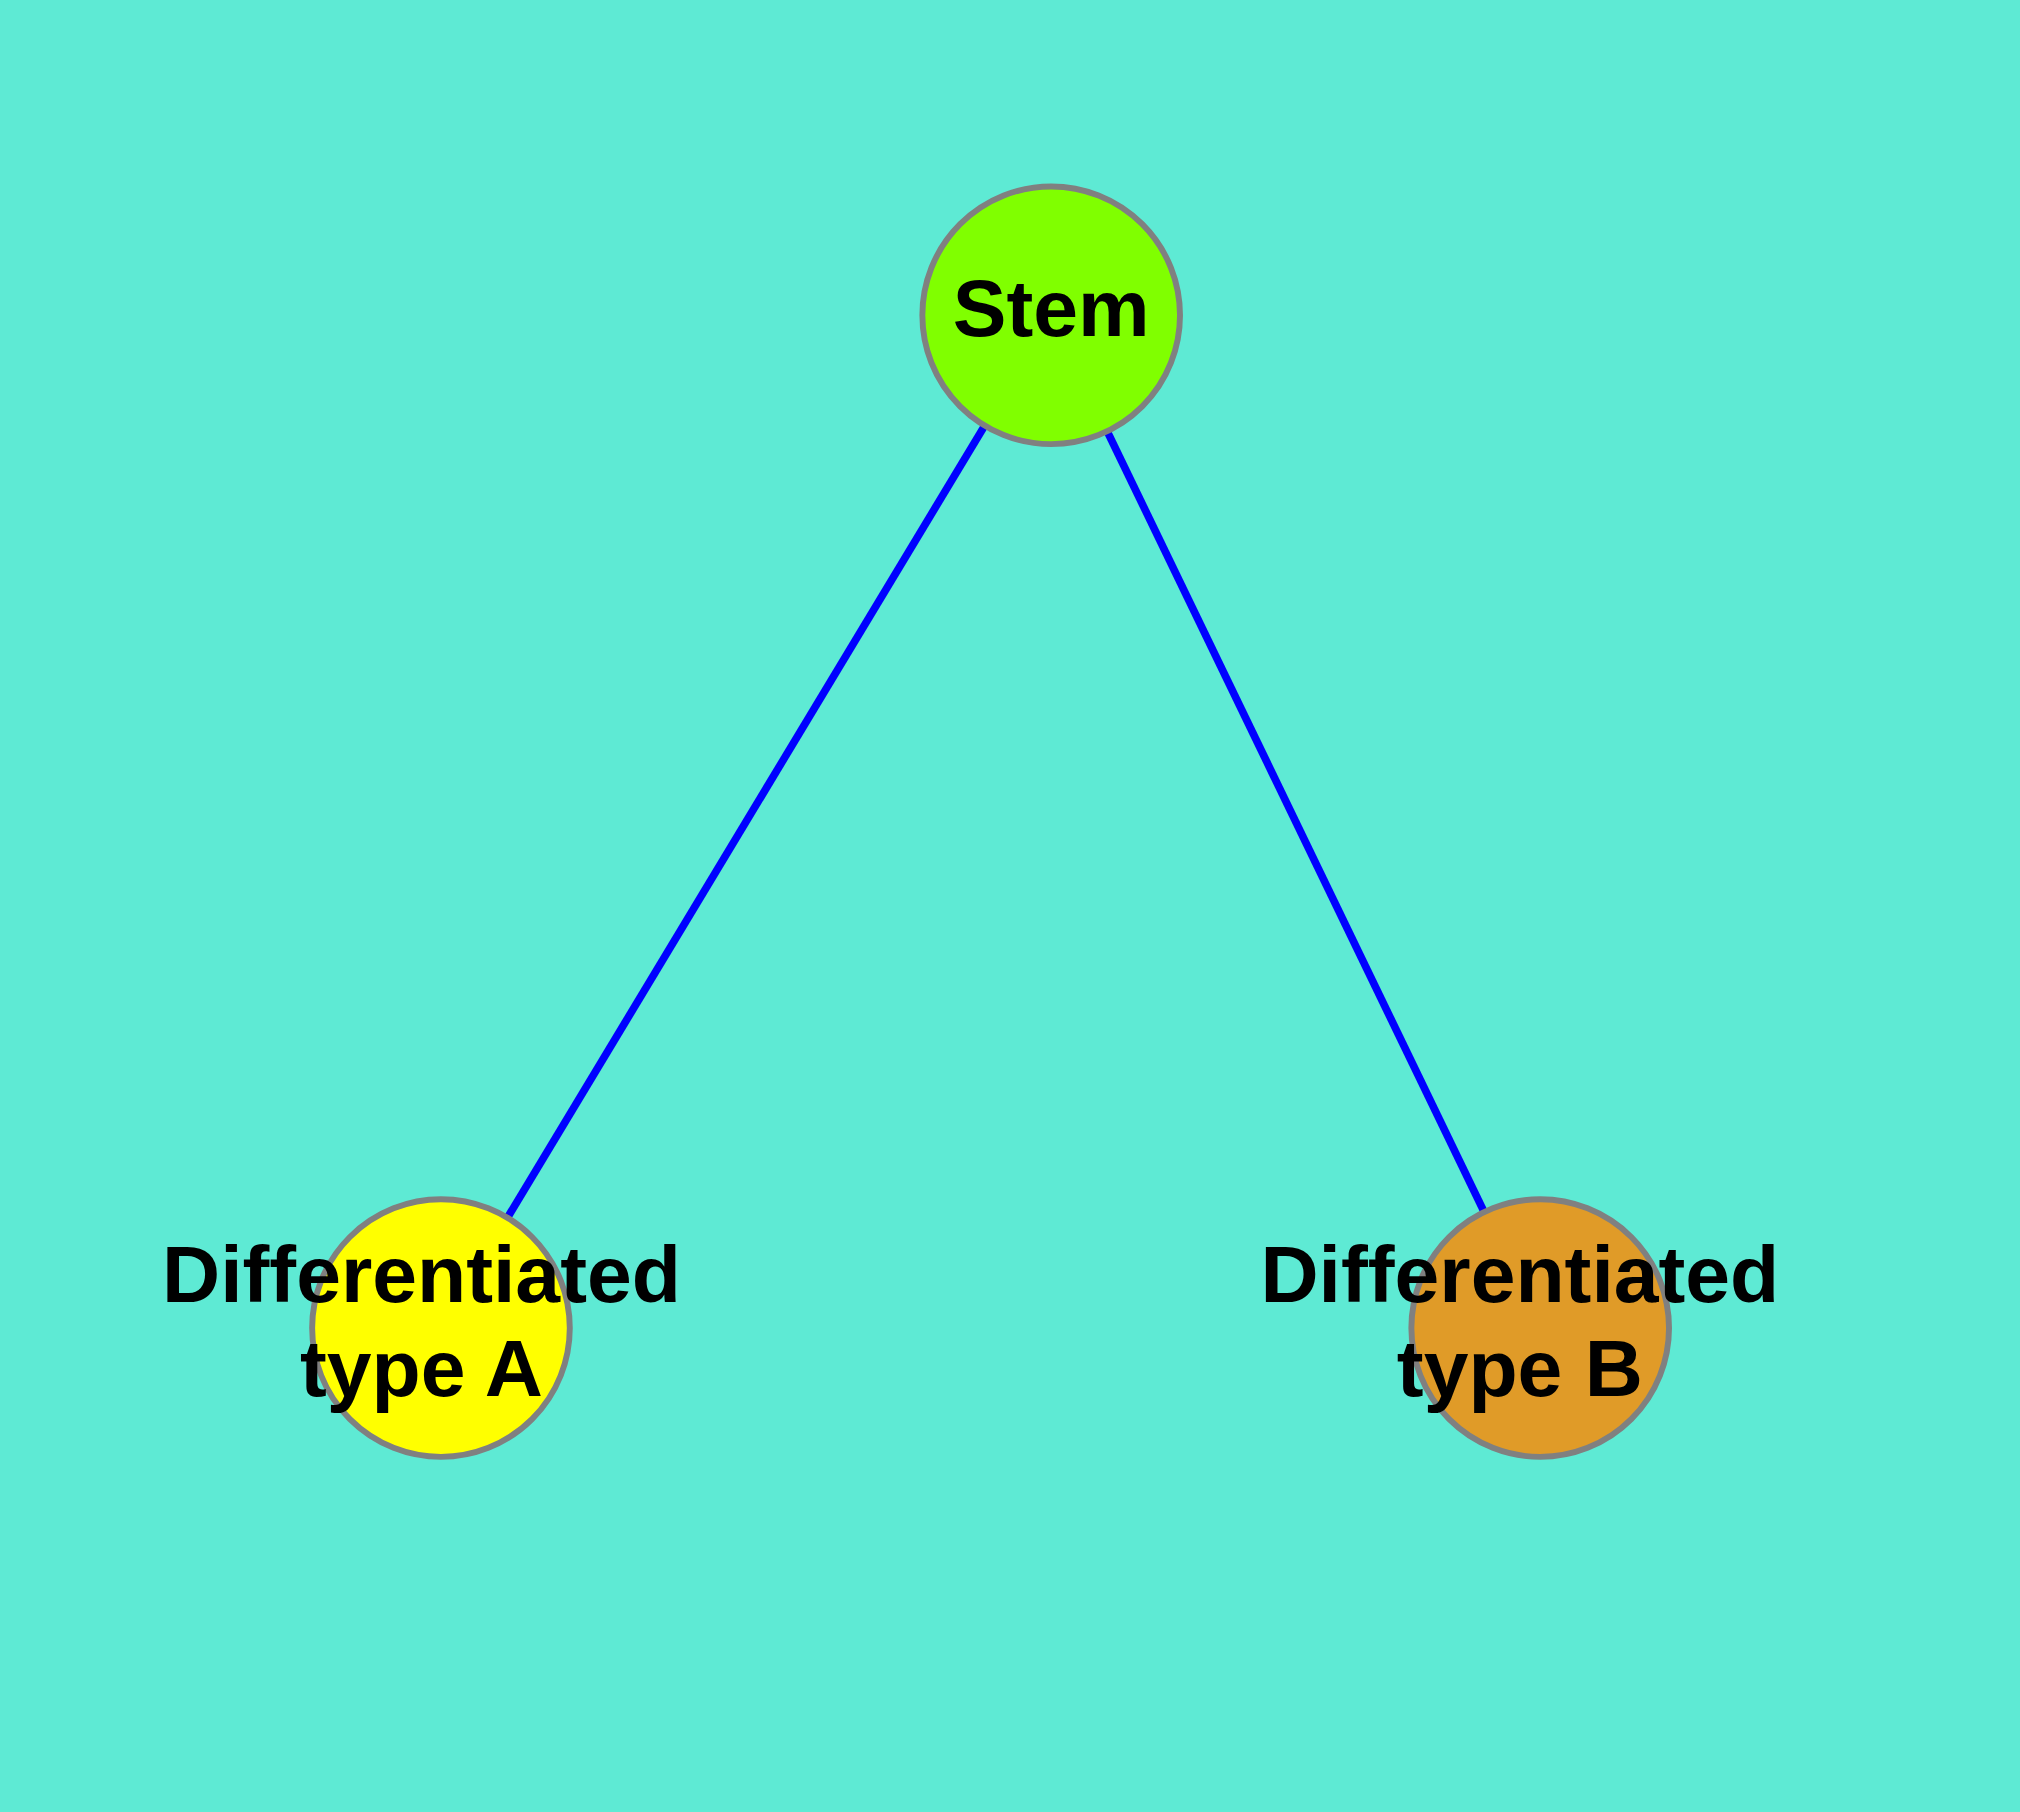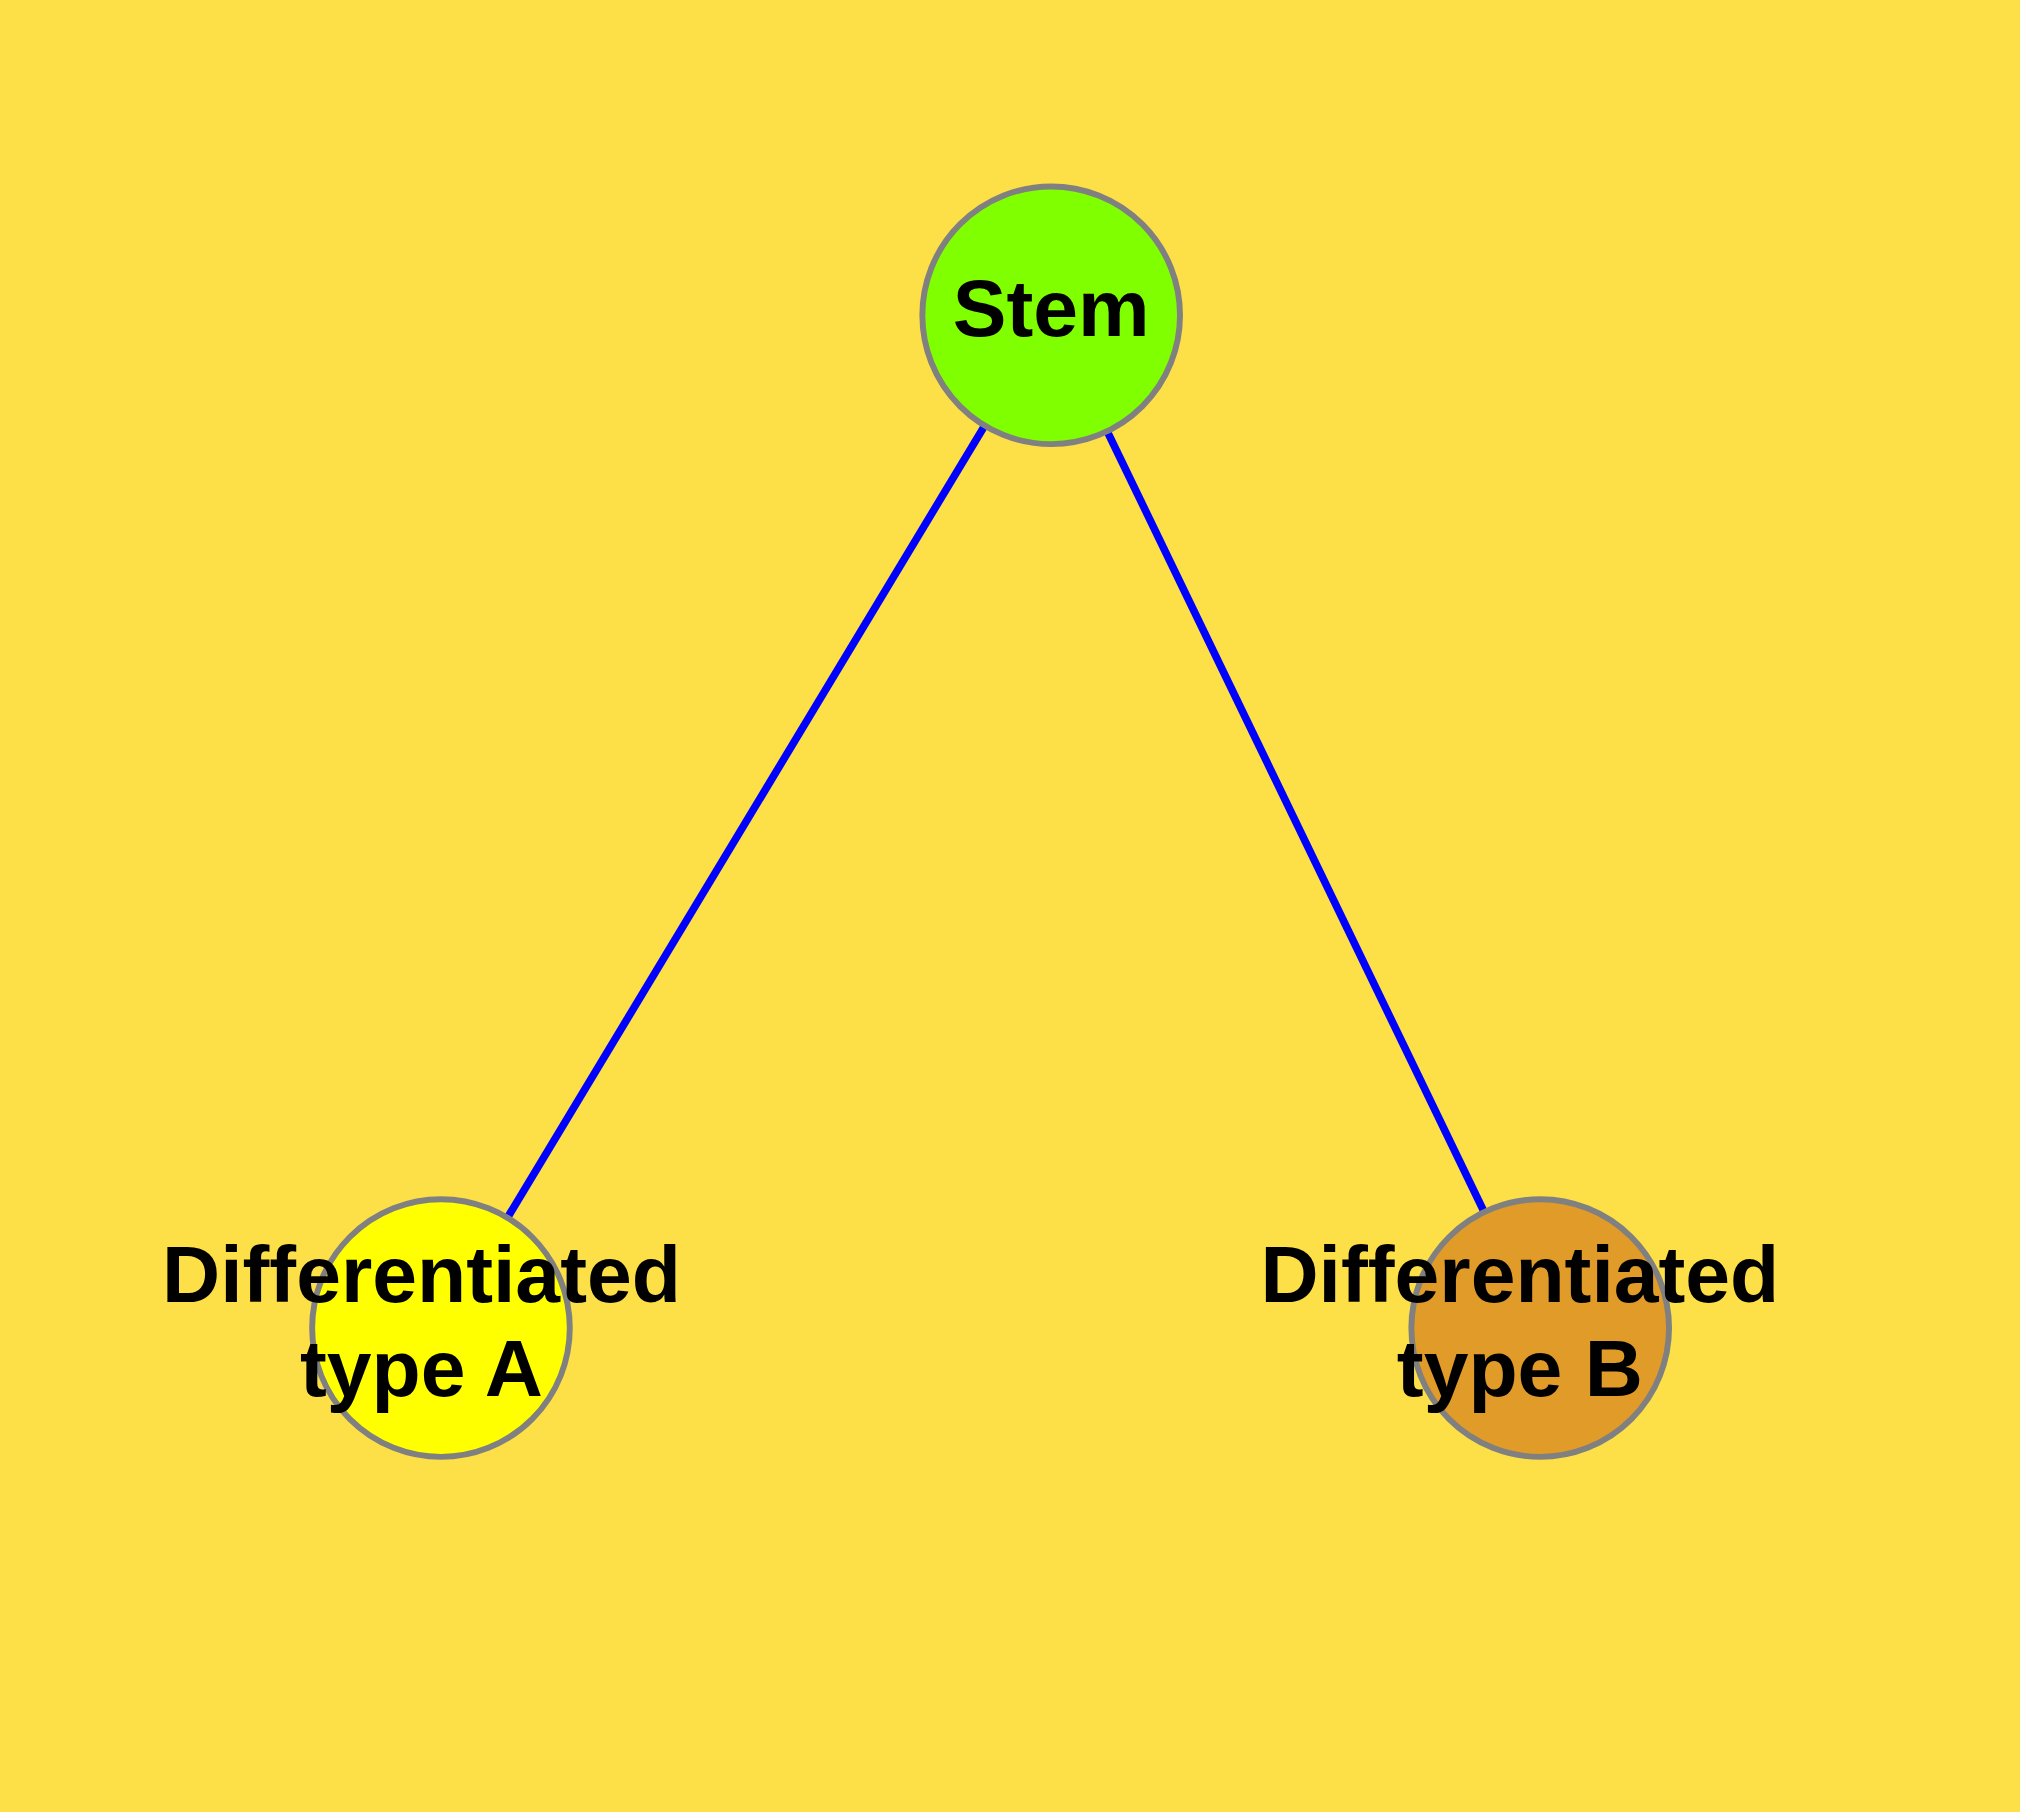--- a/index.html
+++ b/index.html
@@ -11,21 +11,21 @@
   body {
     width: 2021px;
     height: 1812px;
     overflow: hidden;
     font-family: "Liberation Sans", sans-serif;
   }
   #canvas {
     position: relative;
     width: 2021px;
     height: 1812px;
-    background: #fde047;
+    background: #5eead4;
   }
   #graph-svg {
     position: absolute;
     left: 0;
     top: 0;
     width: 2021px;
     height: 1812px;
     display: block;
   }
   .edge-line {

